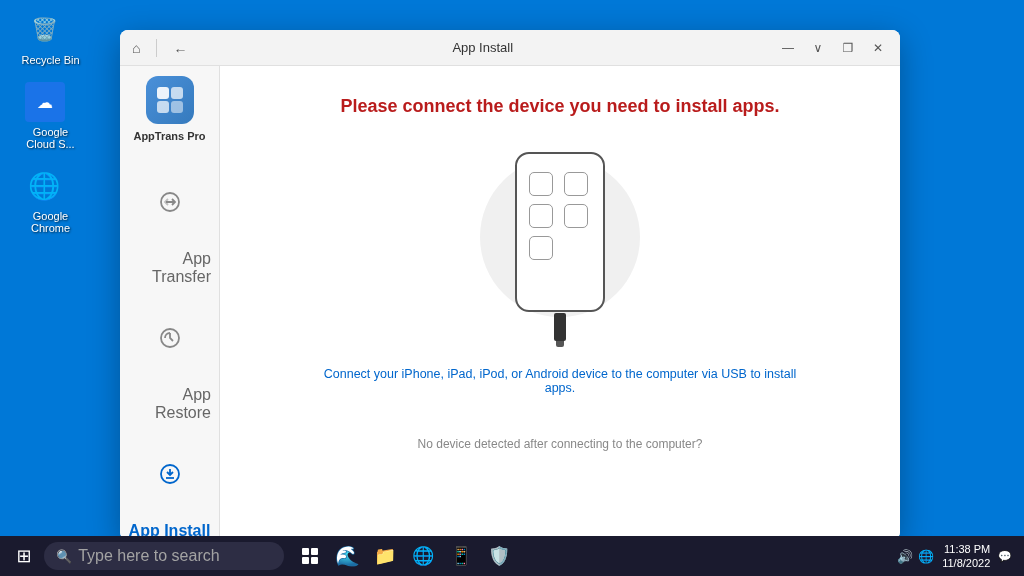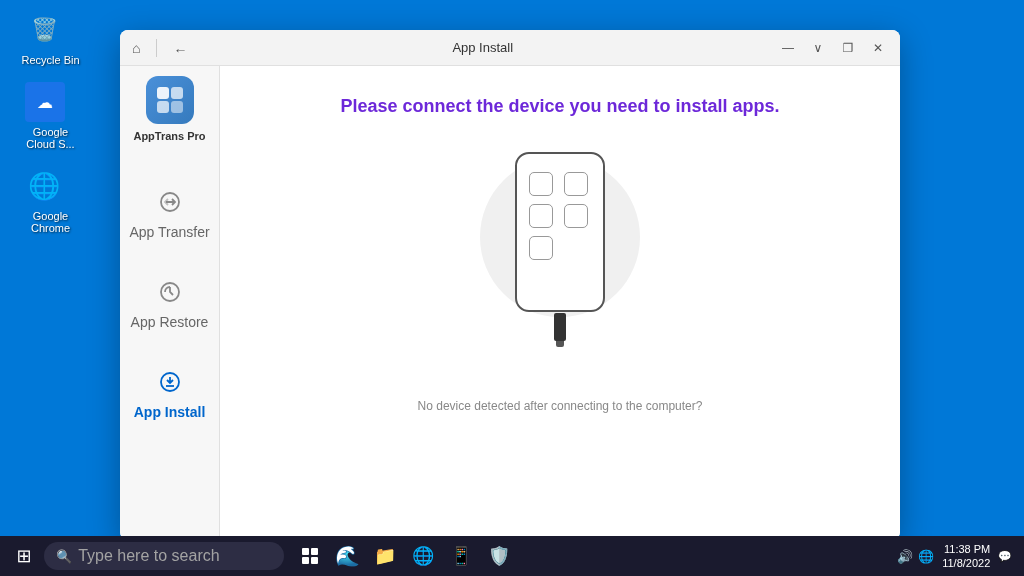--- a/index.html
+++ b/index.html
@@ -171,42 +171,43 @@
       color: #0066cc;
     }
     .sidebar-item .item-icon {
       font-size: 22px;
       color: #888;
     }
     .sidebar-item.active .item-icon {
       color: #0066cc;
     }
     .sidebar-item .item-label {
-      font-size: 14px;
+      font-size: 16px;
       color: #666;
       text-align: right;
+      margin-top: 26px;
     }
     .sidebar-item.active .item-label {
       color: #0066cc;
       font-weight: 600;
     }
 
     
     .main-content {
       flex: 1;
       display: flex;
       flex-direction: column;
       align-items: center;
       padding: 30px 20px 20px;
       background: white;
     }
     .main-title {
       font-size: 18px;
       font-weight: 700;
-      color: #6d28d9;
+      color: #b91c1c;
       margin-bottom: 30px;
       text-align: center;
     }
     .device-illustration {
       position: relative;
       width: 180px;
       height: 200px;
       margin-bottom: 20px;
     }
     
@@ -458,20 +459,21 @@
             <div class="phone-app-icon"></div>
             <div class="phone-app-icon"></div>
           </div>
         </div>
         <div class="usb-connector">
           <div class="usb-plug"></div>
           <div class="usb-tip"></div>
         </div>
       </div>
 
+      <p class="connect-text">Connect your iPhone, iPad, iPod, or Android device to the computer via USB to install apps.</p>
       <p class="no-device-text">No device detected after connecting to the computer?</p>
     </div>
   </div>
 </div>
 
 <div class="taskbar">
   <div class="taskbar-start">⊞</div>
 
   <div class="taskbar-search">
     <span class="taskbar-search-icon">🔍</span>

